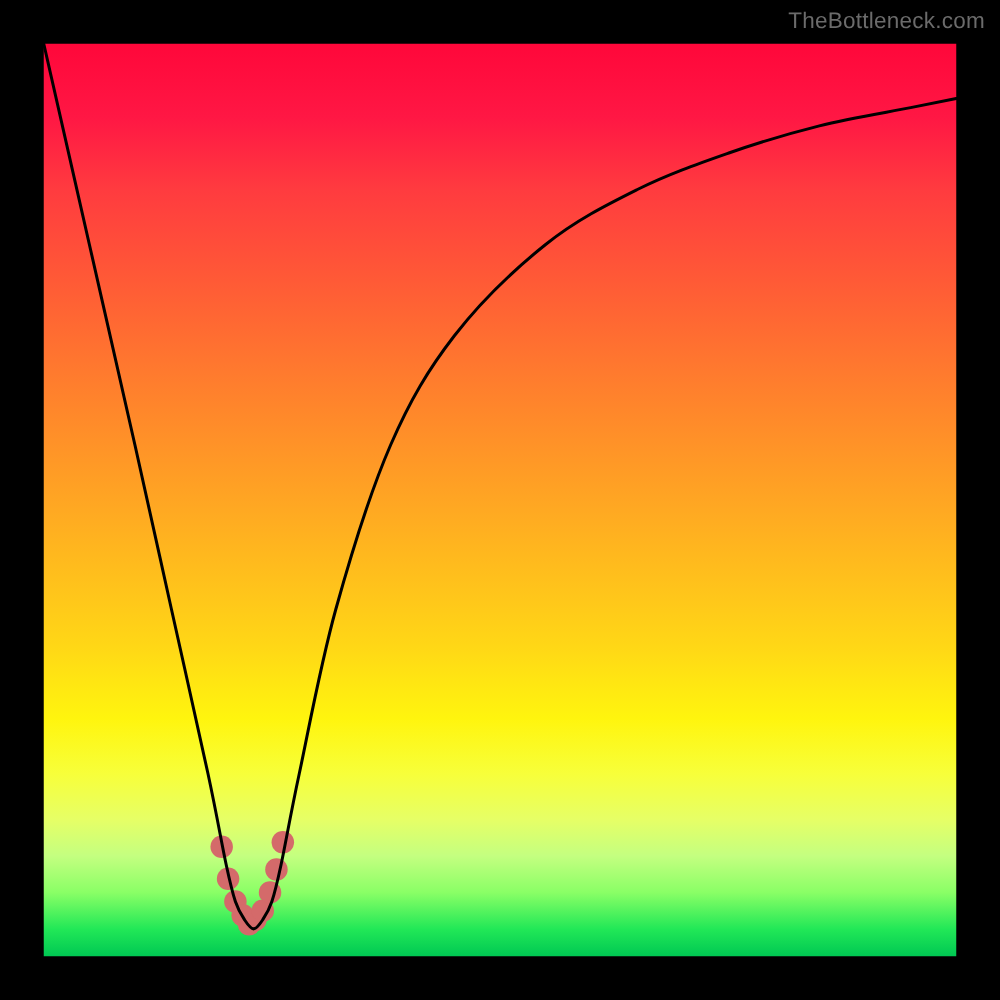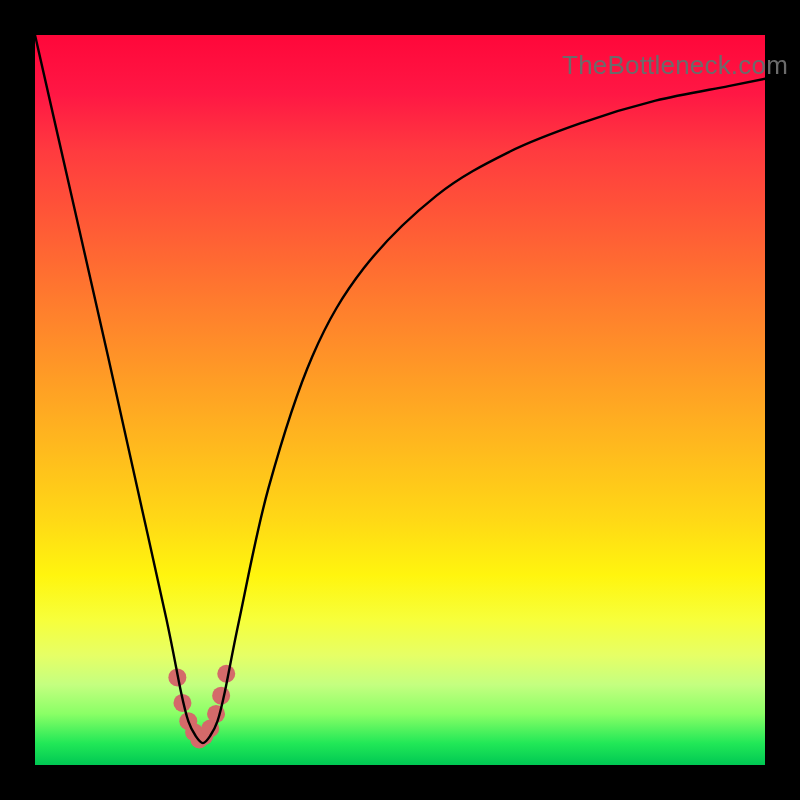--- a/index.html
+++ b/index.html
@@ -41,25 +41,24 @@
       #c4ff80 89%,
       #8aff66 93%,
       #22e857 97%,
       #00c853 100%);
   }
   .watermark {
     position: absolute;
     top: 6px;
     right: 12px;
     color: #6b6b6b;
-    font-size: 26px;
+    font-size: 18px;
     letter-spacing: 0.2px;
     font-weight: 500;
     user-select: none;
-    margin-top: 44px;
   }
   svg.curve {
     position: absolute;
     left: 0;
     top: 0;
     width: 730px;
     height: 730px;
     overflow: visible;
   }
 </style>

